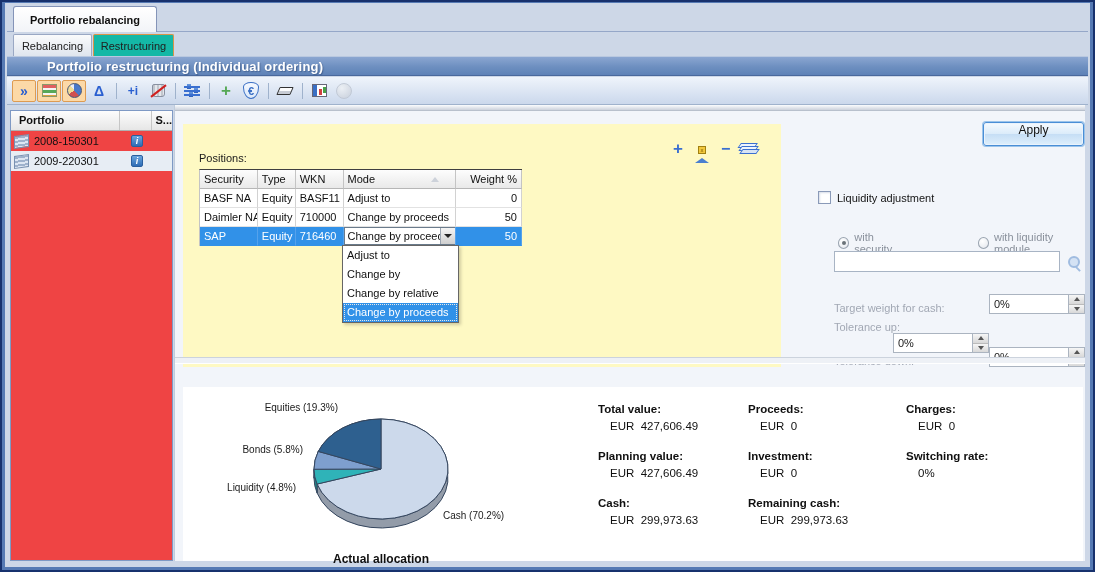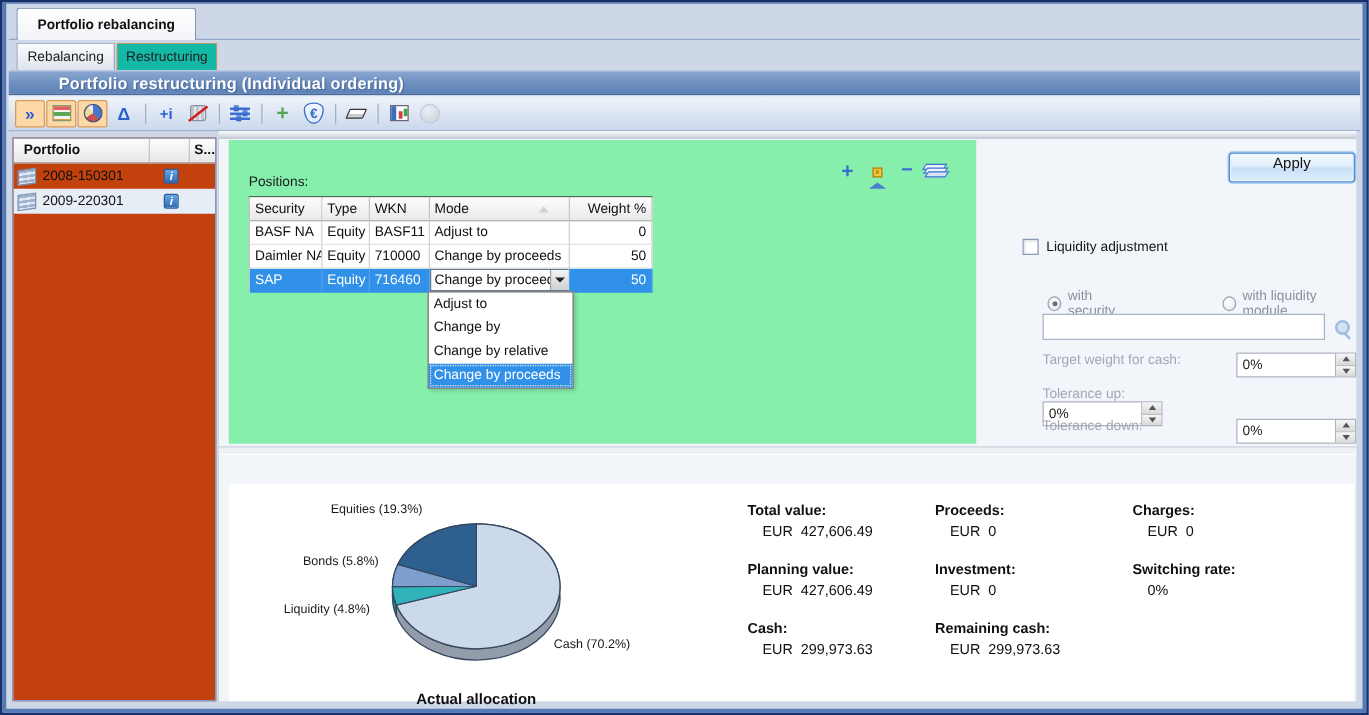--- a/index.html
+++ b/index.html
@@ -68,41 +68,41 @@
      background:linear-gradient(180deg,#fdfdfd 0 55%,#c8ccd4 55%); border-radius:1px; }
   .icon-bookchart { width:15px; height:13px; border:1px solid #667; background:#fff; position:relative; }
   .icon-bookchart::before { content:''; position:absolute; left:0; top:0; width:4px; height:11px; background:#3a6fc4; }
   .icon-bookchart::after { content:''; position:absolute; left:6px; bottom:1px; width:3px; height:6px; background:#d04040;
      box-shadow:4px -2px 0 0 #48a048; }
   .icon-sphere { width:16px; height:16px; border-radius:50%; border:1px solid #bcc4d0;
      background:radial-gradient(circle at 35% 30%,#eef1f5,#c6cdd9); opacity:.85; }
 
   
   .leftpanel { position:absolute; left:5px; top:107px; width:163px; bottom:6px;
-               background:#c2410c; border:1px solid #7e99c4; }
+               background:#ef4444; border:1px solid #7e99c4; }
   .lp-header { display:flex; height:20px; background:linear-gradient(180deg,#fdfdfd,#e6e6e6);
                border-bottom:1px solid #b0b0b0; font-size:11px; font-weight:bold; color:#111; }
   .lp-header .h1 { width:110px; padding:3px 0 0 8px; border-right:1px solid #c6c6c6; }
   .lp-header .h2 { width:33px; border-right:1px solid #c6c6c6; }
   .lp-header .h3 { flex:1; padding:3px 0 0 3px; }
   .lp-row { display:flex; align-items:center; height:20px; font-size:11px; color:#101010; }
   .lp-row.sel { background:#e7edf4; }
   .icon-ledger { width:15px; height:13px; margin:0 5px 0 3px; border:1px solid #7890b0;
      background:repeating-linear-gradient(180deg,#9fb2cc 0 2px,#dde6f2 2px 4px); transform:skewY(-8deg); }
   .lp-name { width:88px; }
   .icon-info { width:12px; height:12px; border-radius:2px; border:1px solid #2a5f9e;
      background:linear-gradient(180deg,#6aa6e0,#2f6cb4); color:#fff; font-size:9px; font-style:italic;
      font-weight:bold; display:flex; align-items:center; justify-content:center; margin-left:9px; }
 
   
   .mainarea { position:absolute; left:169px; top:102px; right:5px; bottom:6px;
               background:#f2f5fa; border-left:1px solid #c0ccdc; }
   .main-topstrip { position:absolute; left:0; right:0; top:0; height:6px;
               background:linear-gradient(180deg,#fbfcfe,#ccd2dc); border-bottom:1px solid #b8c0cc; }
-  .positions-box { position:absolute; left:8px; top:7px; width:598px; height:243px; background:#86efac; }
+  .positions-box { position:absolute; left:8px; top:19px; width:598px; height:243px; background:#fef9c3; }
   .positions-label { position:absolute; left:16px; top:28px; font-size:11px; color:#1a1a1a; }
   .grid-actions { position:absolute; left:490px; top:16px; display:flex; align-items:center; gap:11px; }
   .ga-plus { color:#3a6fd0; font-size:17px; font-weight:bold; line-height:1; }
   .ga-minus { color:#3a6fd0; font-size:16px; font-weight:bold; line-height:1; }
   .icon-bank { width:16px; height:15px; position:relative; }
   .icon-bank .roof { width:0; height:0; margin-left:1px; border-left:7px solid transparent;
      border-right:7px solid transparent; border-bottom:5px solid #4a7fd0; }
   .icon-bank .body { width:14px; height:7px; margin-left:1px;
      background:repeating-linear-gradient(90deg,#4a7fd0 0 2px,#eef4fc 2px 4px); }
   .icon-bank .base { width:16px; height:2px; background:#4a7fd0; }
@@ -149,21 +149,21 @@
   .radio { width:12px; height:12px; border-radius:50%; border:1px solid #9aa4b0;
            background:radial-gradient(circle at 38% 32%,#ffffff,#e2e6ec); margin-right:5px; position:relative; }
   .radio.on::after { content:''; position:absolute; left:3px; top:3px; width:4px; height:4px; border-radius:50%; background:#6a7278; }
   .radio2gap { width:73px; }
   .searchrow { position:absolute; left:659px; top:146px; display:flex; align-items:center; }
   .searchinput { width:226px; height:21px; background:#fff; border:1px solid #a8b4c4; }
   .icon-magnifier { width:12px; height:12px; border:2px solid #a0bce0; border-radius:50%;
       background:#d4e2f4; margin-left:8px; position:relative; }
   .icon-magnifier::after { content:''; position:absolute; left:7px; top:8px; width:2px; height:6px;
       background:#a0bce0; transform:rotate(-45deg); }
-  .spinrow { position:absolute; display:flex; align-items:flex-start; font-size:11px; color:#a2a8b4; }
+  .spinrow { position:absolute; display:flex; align-items:flex-end; font-size:11px; color:#a2a8b4;margin-top:12px; }
   .spinrow .lbl { width:155px; }
   .spinbox { width:96px; height:20px; border:1px solid #abb4c0; background:#fff; display:flex; }
   .spinbox .v { flex:1; color:#202020; padding:3px 0 0 4px; font-size:11px; }
   .spincol { width:16px; border-left:1px solid #abb4c0; display:flex; flex-direction:column; }
   .spinbtn { flex:1; background:linear-gradient(180deg,#f6f6f6,#d8d8d8); border-bottom:1px solid #bbb;
              display:flex; align-items:center; justify-content:center; }
   .spinbtn:last-child { border-bottom:none; }
   .tri-up { width:0; height:0; border-left:3px solid transparent; border-right:3px solid transparent; border-bottom:4px solid #555; }
   .tri-dn { width:0; height:0; border-left:3px solid transparent; border-right:3px solid transparent; border-top:4px solid #555; }
 

